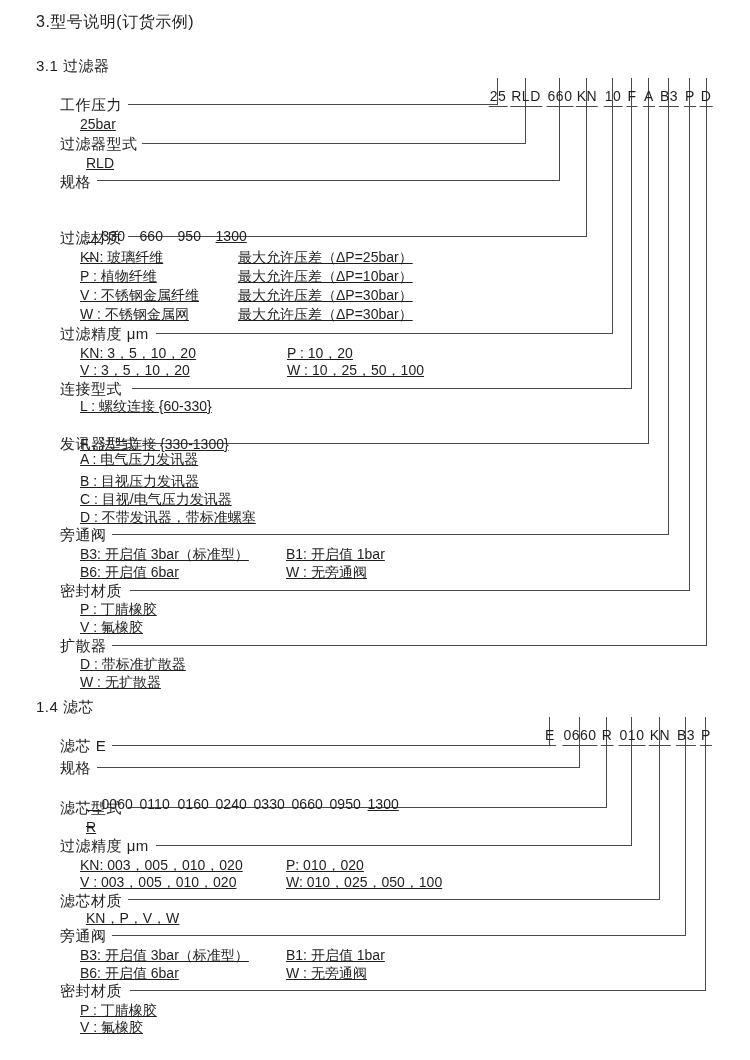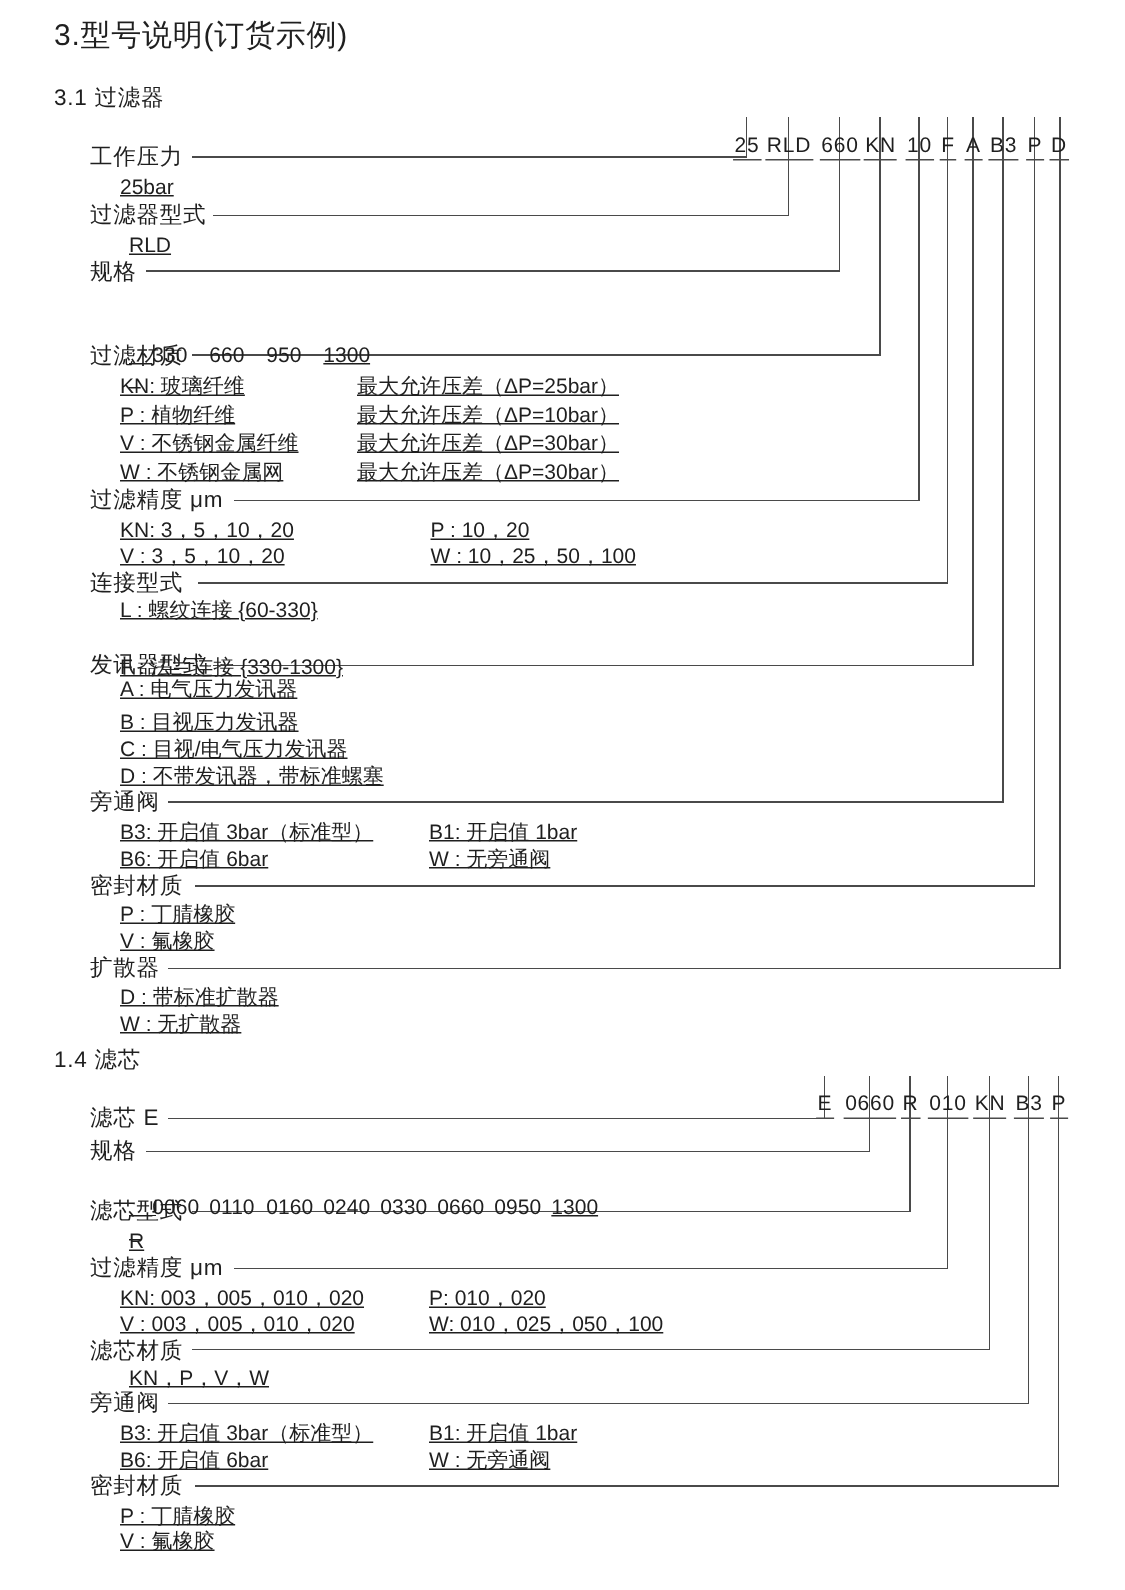--- a/index.html
+++ b/index.html
@@ -2,21 +2,21 @@
 <html><head>
 <meta charset="utf-8">
 <style>
   html,body{margin:0;padding:0;background:#ffffff;}
   .page{
     position:relative;width:750px;height:1060px;background:#ffffff;
     font-family:"Liberation Sans","DejaVu Sans",sans-serif;
     color:#1f1f1f;overflow:hidden;
   }
   .t{position:absolute;white-space:pre;line-height:1.15;}
-  .title{font-size:20px;letter-spacing:0.5px;}
+  .title{font-size:16px;letter-spacing:0.5px;}
   .h2{font-size:15px;letter-spacing:0.5px;}
   .lbl{font-size:15px;letter-spacing:0.5px;}
   .opt{font-size:14px;text-decoration:underline;}
   .code{
     font-size:14px;letter-spacing:0.5px;
     transform:translateX(-50%);
     border-bottom:1px solid #4a4a4a;
     padding:0 1px 2px 1px;
     margin-top:29px;
   }

